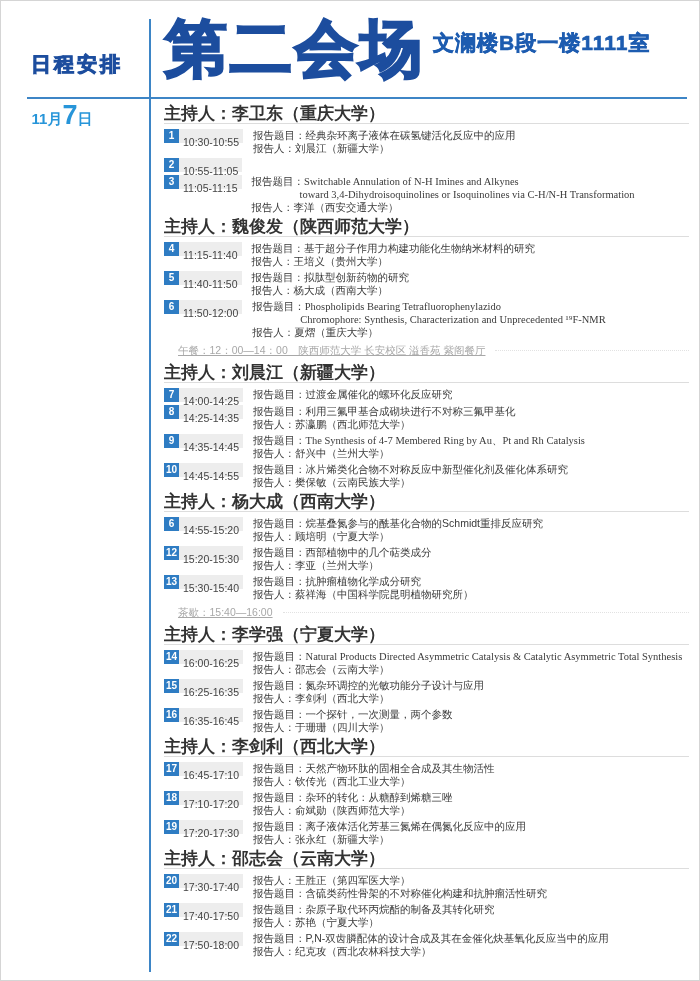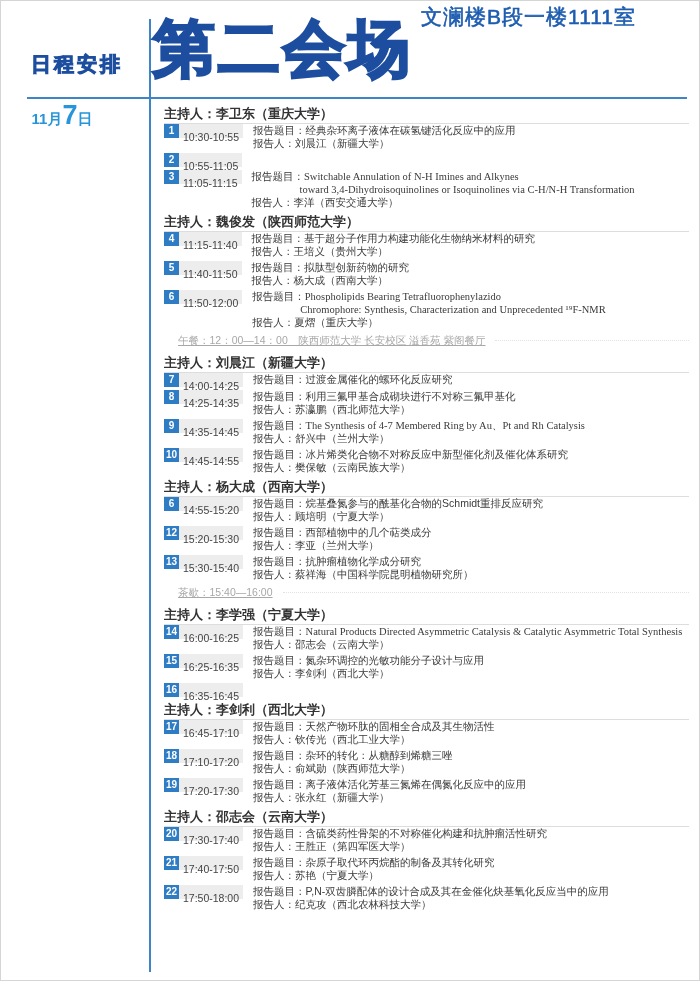--- a/index.html
+++ b/index.html
@@ -4,34 +4,34 @@
 <style>
   html,body{margin:0;padding:0;background:#ececec;}
   .page{position:relative;width:700px;height:981px;margin:0 auto;background:#ffffff;
         border:1px solid #d5d5d5;box-sizing:border-box;overflow:hidden;
         font-family:"Liberation Sans","DejaVu Sans",sans-serif;}
   
   .vline{position:absolute;left:148px;top:18px;bottom:8px;width:2px;background:#3d85c6;}
   .hline{position:absolute;left:26px;right:12px;top:96px;height:2px;background:#3d85c6;}
   .corner{position:absolute;left:30px;top:50px;font-size:20px;font-weight:bold;color:#1c4d9e;
           letter-spacing:3px;-webkit-text-stroke:1px #1c4d9e;white-space:nowrap;}
-  .titlewrap{position:absolute;left:152px;top:2px;display:flex;align-items:flex-start;white-space:nowrap;}
+  .titlewrap{position:absolute;left:164px;top:2px;display:flex;align-items:center;white-space:nowrap;}
   .bigtitle{font-size:62px;line-height:92px;font-weight:900;color:#1c4d9e;letter-spacing:3px;
             -webkit-text-stroke:2.5px #1c4d9e;}
-  .subtitle{font-size:21px;font-weight:normal;color:#1d5cb0;margin:0 0 12px 8px;letter-spacing:1px;
+  .subtitle{font-size:21px;font-weight:bold;color:#1d5cb0;margin:0 0 12px 8px;letter-spacing:1px;
             -webkit-text-stroke:0.6px #1d5cb0;}
   .date{position:absolute;left:0;top:101px;width:122px;text-align:center;color:#2795d9;
         font-weight:bold;font-size:15px;}
   .date .day{font-size:27px;line-height:27px;}
   
   .content{position:absolute;left:163px;top:103px;right:10px;bottom:6px;overflow:hidden;}
   .sec{margin-top:2px;}
   .sec:first-child{margin-top:0;}
-  .chair{font-size:13px;font-weight:bold;color:#333;padding:3px 0;border-bottom:1px solid #dddddd;
-         line-height:13px;}
+  .chair{font-size:17px;font-weight:bold;color:#333;padding:3px 0;border-bottom:1px solid #dddddd;
+         margin-bottom:5px;line-height:13px;}
   .item{display:flex;margin-bottom:3px;}
   .when{display:flex;align-items:center;height:14px;background:#ededed;margin-right:10px;flex:0 0 auto;}
   .no{background:#2e7cc3;color:#fff;font-size:10px;font-weight:bold;width:15px;height:14px;
       line-height:14px;text-align:center;flex:0 0 auto;}
   .time{font-size:10.5px;color:#444;line-height:14px;padding:0 4px;white-space:nowrap;margin-top:12px;}
   .what{flex:1;min-width:0;}
   .line{font-size:10.5px;color:#3a3a3a;line-height:13px;white-space:nowrap;}
   .cont{padding-left:48px;}
   .serif{font-family:"Liberation Serif","DejaVu Serif",serif;}
   .break{display:flex;align-items:center;font-size:10.5px;color:#a8a8a8;padding:2px 0 4px 14px;line-height:13px;text-decoration:underline;}
@@ -217,20 +217,24 @@
         <div class="what">
           <div class="line"><span class="lbl">报告题目：</span><span>氮杂环调控的光敏功能分子设计与应用</span></div>
           <div class="line"><span class="lbl">报告人：</span><span>李剑利（西北大学）</span></div>
         </div>
       </div>
       <div class="item">
         <div class="when">
             <span class="no">16</span>
             <span class="time">16:35-16:45</span>
           </div>
+        <div class="what">
+          <div class="line"><span class="lbl">报告题目：</span><span>一个探针，一次测量，两个参数</span></div>
+          <div class="line"><span class="lbl">报告人：</span><span>于珊珊（四川大学）</span></div>
+        </div>
       </div>
     </section>
 
     <section class="sec">
       <div class="chair">主持人：李剑利（西北大学）</div>
       <div class="item">
         <div class="when">
             <span class="no">17</span>
             <span class="time">16:45-17:10</span>
           </div>
@@ -262,22 +266,22 @@
     </section>
 
     <section class="sec">
       <div class="chair">主持人：邵志会（云南大学）</div>
       <div class="item">
         <div class="when">
             <span class="no">20</span>
             <span class="time">17:30-17:40</span>
           </div>
         <div class="what">
+          <div class="line"><span class="lbl">报告人：</span><span>王胜正（第四军医大学）</span></div>
           <div class="line"><span class="lbl">报告题目：</span><span>含硫类药性骨架的不对称催化构建和抗肿瘤活性研究</span></div>
-          <div class="line"><span class="lbl">报告人：</span><span>王胜正（第四军医大学）</span></div>
         </div>
       </div>
       <div class="item">
         <div class="when">
             <span class="no">21</span>
             <span class="time">17:40-17:50</span>
           </div>
         <div class="what">
           <div class="line"><span class="lbl">报告题目：</span><span>杂原子取代环丙烷酯的制备及其转化研究</span></div>
           <div class="line"><span class="lbl">报告人：</span><span>苏艳（宁夏大学）</span></div>

